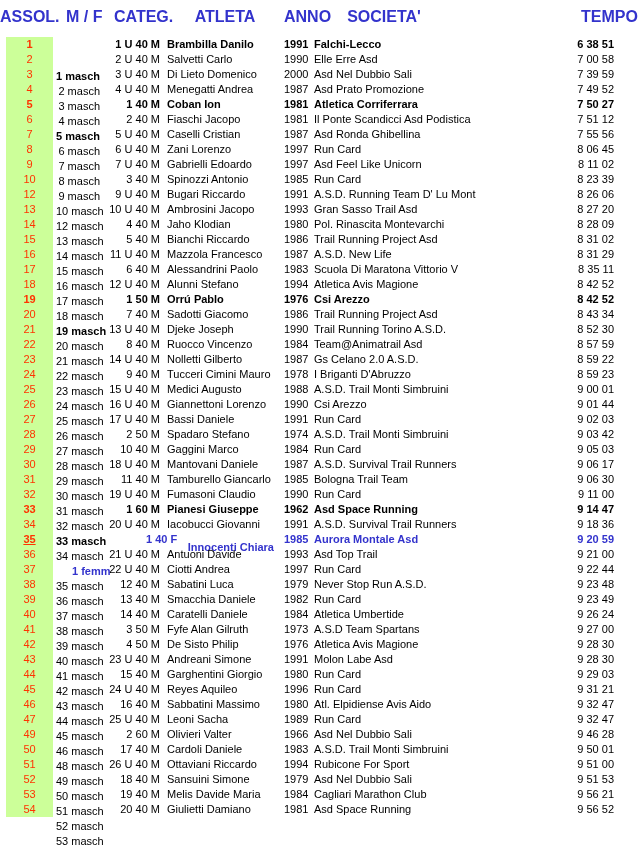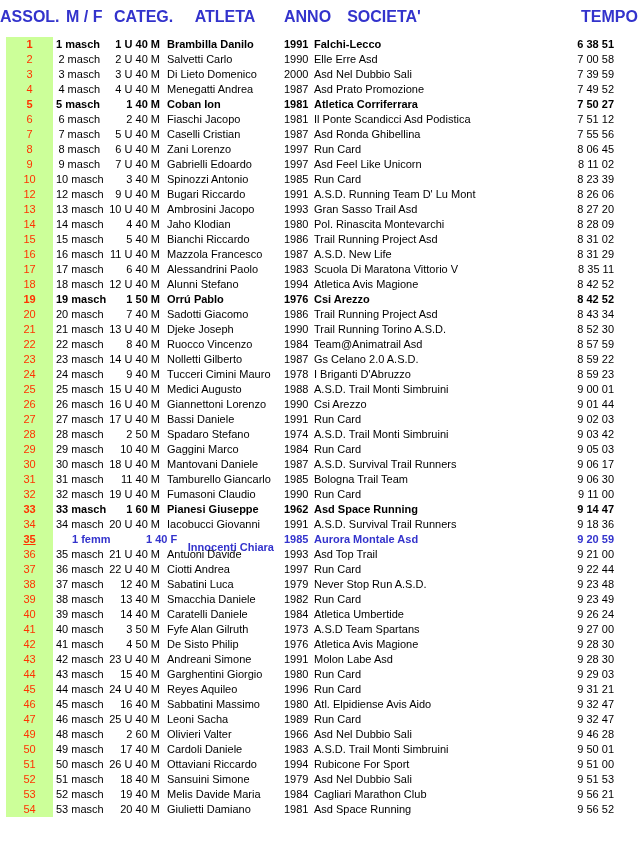--- a/index.html
+++ b/index.html
@@ -24,21 +24,21 @@
   .header{height:37px;padding-top:8px;box-sizing:border-box;font-weight:bold;color:var(--blue);font-size:16px;}
   .header .cell{text-align:center;}
   .header .hc1{padding-left:10px;}
   .header .hc2{padding-left:12px;}
   .header .hc5{padding-right:115px;}
   .header .hc6{text-align:right;padding-right:32px;margin-left:12px;}
   
   .body-row{height:15px;line-height:15px;}
   .c0{padding-left:6px;padding-right:3px;}
   .green{background:var(--green);color:var(--red);text-align:center;height:15px;}
-  .c1{text-align:right;padding-right:2px;}
+  .c1{text-align:right;padding-right:2px;margin-top:32px;}
   .c2{text-align:right;padding-right:6px;}
   .c3{text-align:left;padding-left:1px;}
   .c4{text-align:right;padding-right:8px;}
   .c5{text-align:left;}
   .c6{text-align:right;padding-right:30px;}
   .b{font-weight:bold;}
   .f{font-weight:bold;color:var(--blue);}
   .f .c1{text-align:center;padding:0 0 0 16px;}
   .f .c2{text-align:center;padding:0 0 0 44px;}
   .f .c3{text-align:right;padding-right:10px;margin-top:8px;}

